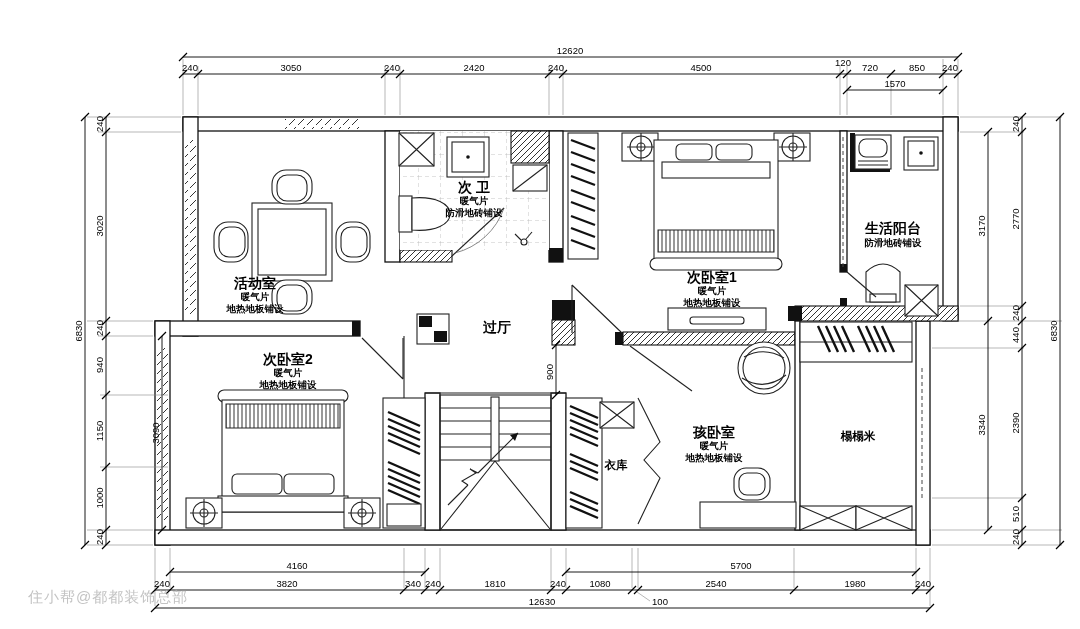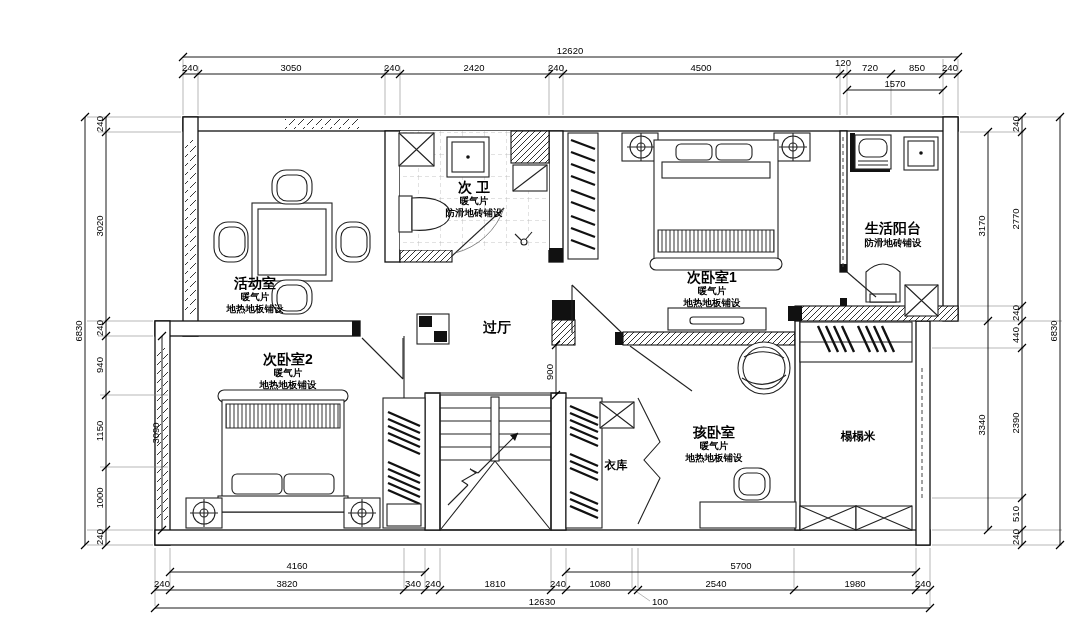--- a/index.html
+++ b/index.html
@@ -393,13 +393,14 @@
     <text class="rsmall" x="616" y="469">衣库</text>
 
     <text class="rname" x="714" y="437">孩卧室</text>
     <text class="rsub" x="714" y="449">暖气片</text>
     <text class="rsub" x="714" y="461">地热地板铺设</text>
 
     <text class="rsmall" x="858" y="440">榻榻米</text>
   </g>
 </svg>
 
+<div class="watermark">住小帮@都都装饰总部</div>
 </div>
 
 </body></html>

